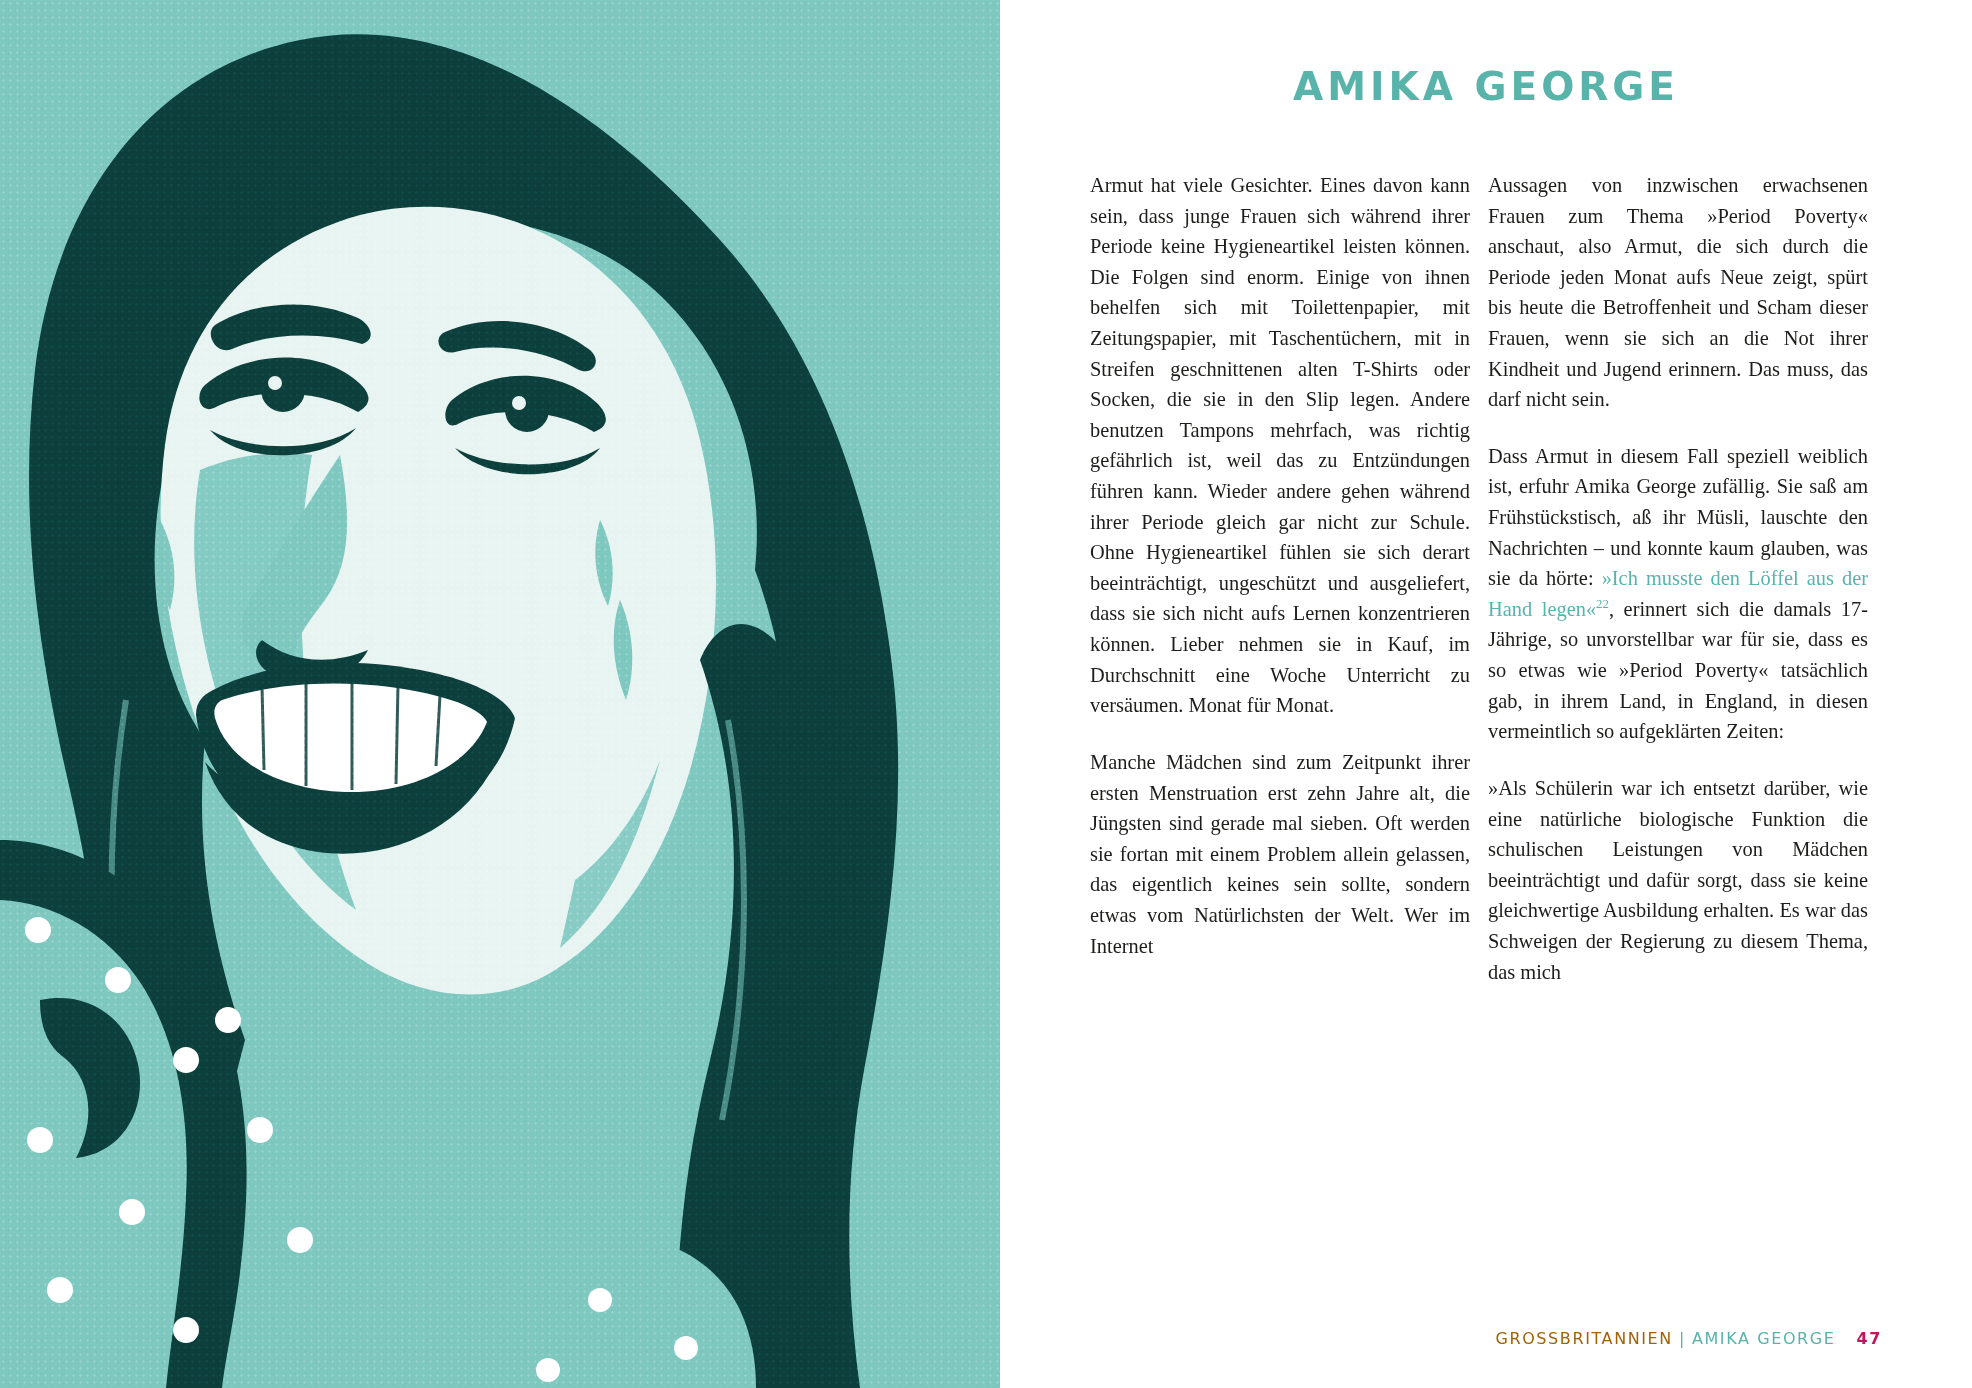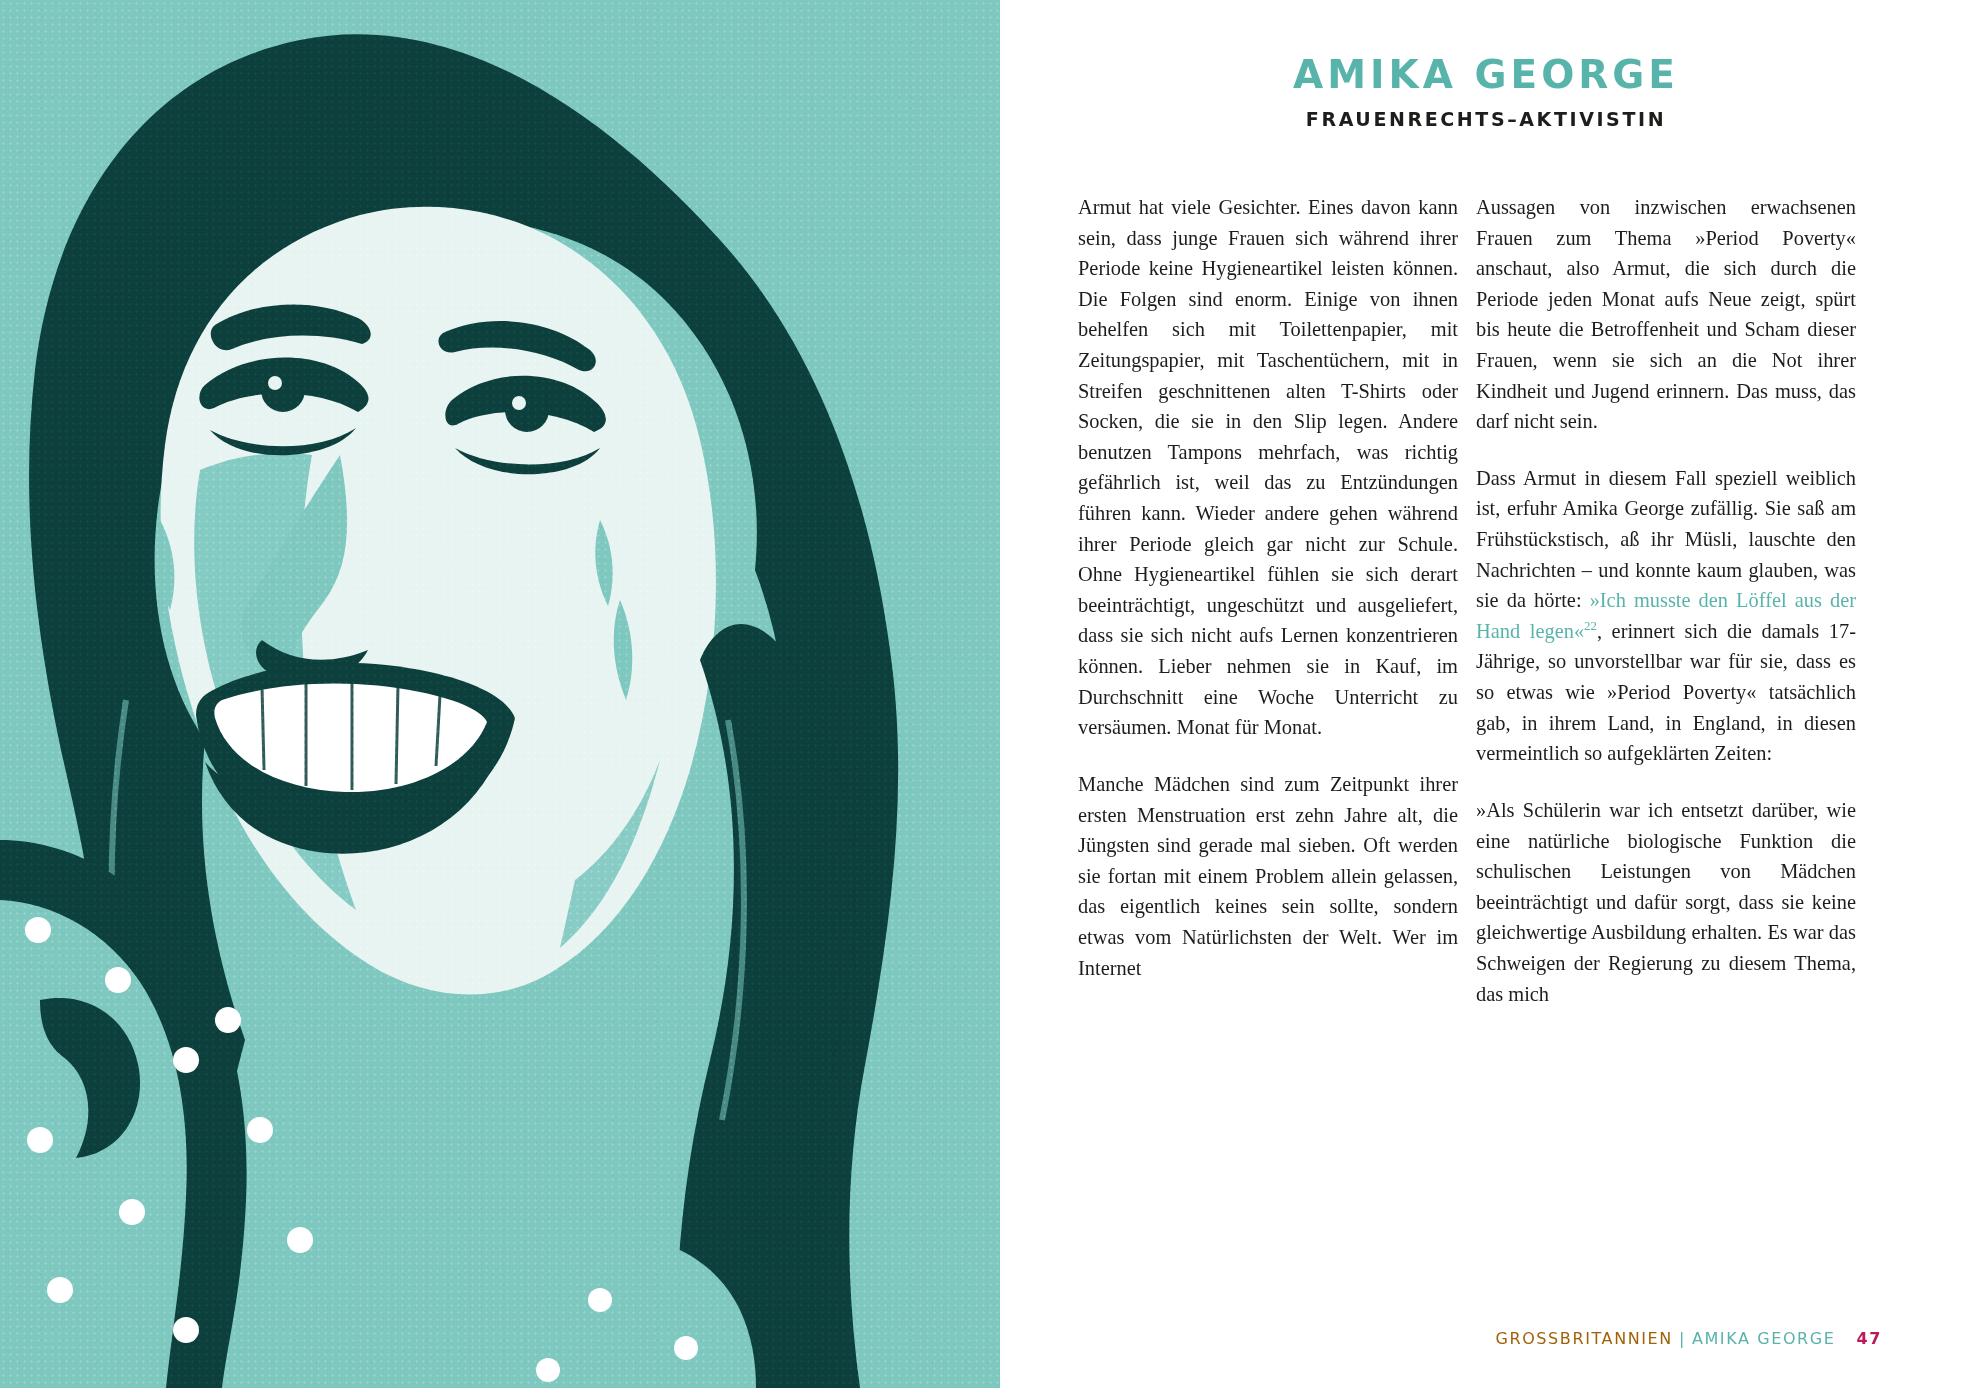--- a/index.html
+++ b/index.html
@@ -48,21 +48,21 @@
     height: 1388px;
     display: block;
   }
 
   
   .right-page {
     position: relative;
     width: 972px;
     height: 1388px;
     background: #ffffff;
-    padding: 0;
+    padding: 12px;
     box-sizing: border-box;
   }
 
   .header-block {
     text-align: center;
     padding-top: 55px;
   }
   .person-name {
     font-family: "DejaVu Sans", sans-serif;
     font-weight: bold;
@@ -350,21 +350,20 @@
         </g>
       </g>
     </svg>
     <div class="paper-grain"></div>
   </div>
 
   <div class="right-page">
 
     <div class="header-block">
       <h1 class="person-name">AMIKA GEORGE</h1>
-      <div class="person-role">FRAUENRECHTS–AKTIVISTIN</div>
     </div>
 
 
     <div class="columns">
 
       <div class="col">
         <p>Armut hat viele Gesichter. Eines davon kann sein, dass junge Frauen sich während ihrer Periode keine Hygieneartikel leisten können. Die Folgen sind enorm. Einige von ihnen behelfen sich mit Toilettenpapier, mit Zeitungspapier, mit Taschentüchern, mit in Streifen geschnittenen alten T-Shirts oder Socken, die sie in den Slip legen. Andere benutzen Tampons mehrfach, was richtig gefährlich ist, weil das zu Entzündungen führen kann. Wieder andere gehen während ihrer Periode gleich gar nicht zur Schule. Ohne Hygieneartikel fühlen sie sich derart beeinträchtigt, ungeschützt und ausgeliefert, dass sie sich nicht aufs Lernen konzentrieren können. Lieber nehmen sie in Kauf, im Durchschnitt eine Woche Unterricht zu versäumen. Monat für Monat.</p>
         <p>Manche Mädchen sind zum Zeitpunkt ihrer ersten Menstruation erst zehn Jahre alt, die Jüngsten sind gerade mal sieben. Oft werden sie fortan mit einem Problem allein gelassen, das eigentlich keines sein sollte, sondern etwas vom Natürlichsten der Welt. Wer im Internet</p>
       </div>
 

